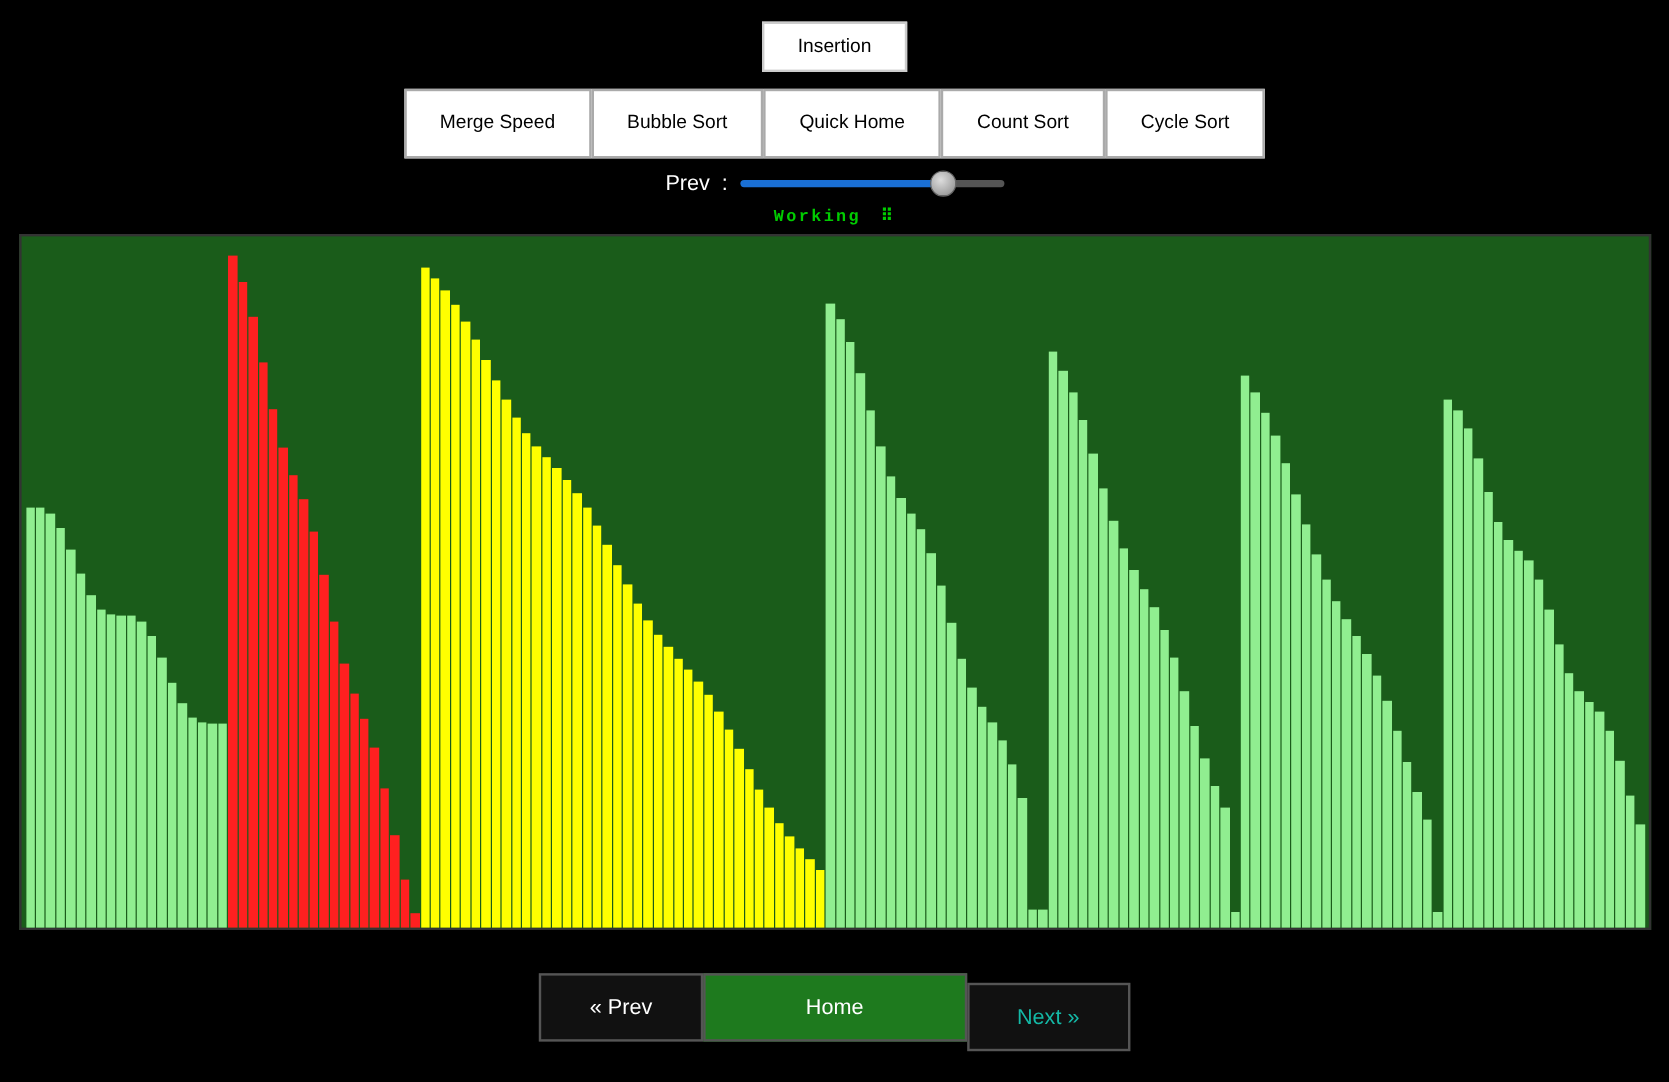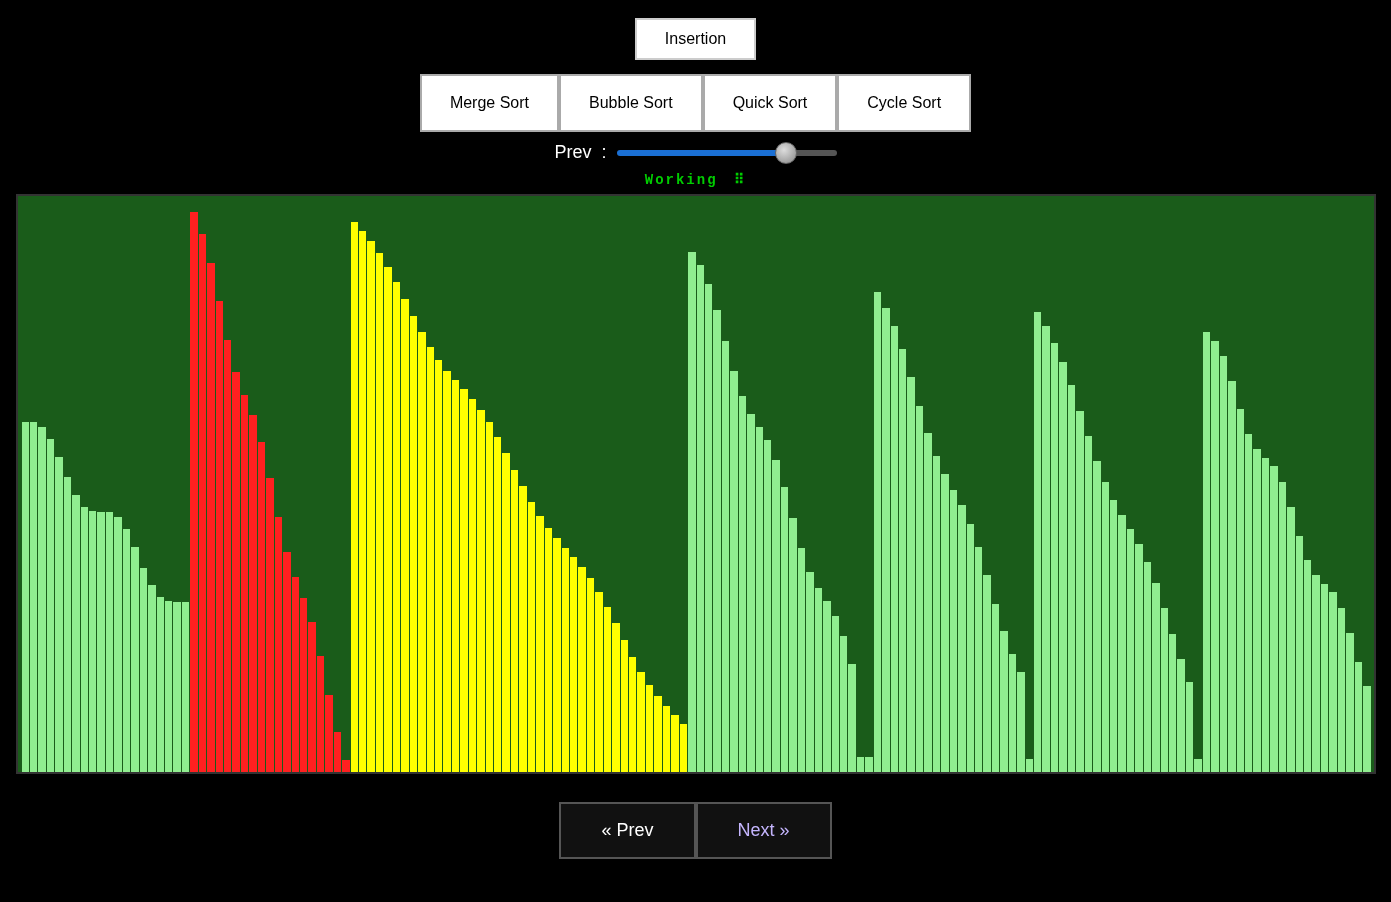--- a/index.html
+++ b/index.html
@@ -118,33 +118,35 @@
       color: #fff;
     }
     .footer-home {
       background: #1e7a1e;
       color: #fff;
       min-width: 220px;
       text-align: center;
     }
     .footer-next {
       background: #111;
-      color: #c4b5fd;
+      color: #14b8a6;
+      margin-top: 16px;
     }
   </style>
 </head>
 <body>
 
 <div class="top-section">
   <button class="randomize-btn">Insertion</button>
 
   <div class="sort-buttons">
-    <button class="sort-btn">Merge Sort</button>
+    <button class="sort-btn">Merge Speed</button>
     <button class="sort-btn">Bubble Sort</button>
-    <button class="sort-btn">Quick Sort</button>
+    <button class="sort-btn">Quick Home</button>
+    <button class="sort-btn">Count Sort</button>
     <button class="sort-btn">Cycle Sort</button>
   </div>
 
   <div class="speed-row">
     <span class="speed-label">Prev</span>
     <span class="speed-label">:</span>
     <input type="range" class="speed-slider" min="0" max="100" value="80" style="">
   </div>
 
   <div class="working-label">
@@ -311,14 +313,15 @@
     <div class="bar" style="height: 188.403px; background-color: rgb(144, 238, 144);"></div>
     <div class="bar" style="height: 179.645px; background-color: rgb(144, 238, 144);"></div>
     <div class="bar" style="height: 163.588px; background-color: rgb(144, 238, 144);"></div>
     <div class="bar" style="height: 138.761px; background-color: rgb(144, 238, 144);"></div>
     <div class="bar" style="height: 110.331px; background-color: rgb(144, 238, 144);"></div>
     <div class="bar" style="height: 86.1912px; background-color: rgb(144, 238, 144);"></div>
   </div>
 
 <div class="footer">
   <button class="footer-btn footer-prev">« Prev</button>
+  <button class="footer-btn footer-home">Home</button>
   <button class="footer-btn footer-next">Next »</button>
 </div>
 
 </body></html>

